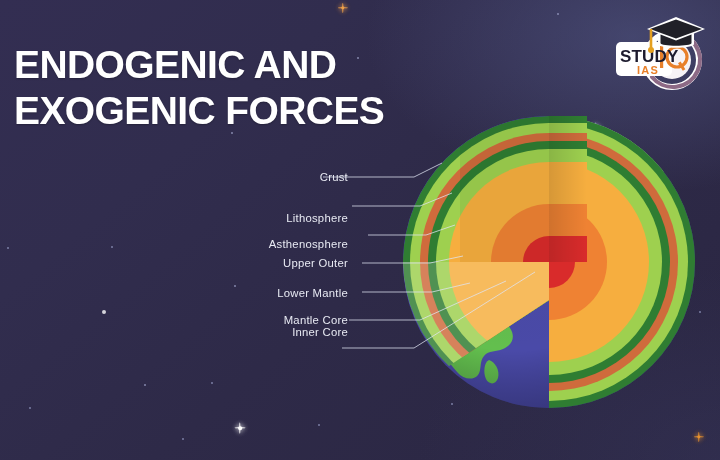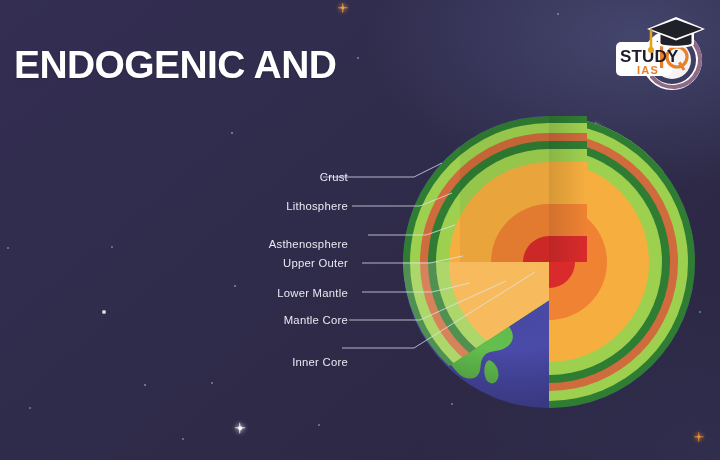--- a/index.html
+++ b/index.html
@@ -269,30 +269,31 @@
       <path d="M368,235 L426,235 L455,225"></path>
       <path d="M362,263 L430,263 L463,256"></path>
       <path d="M362,292 L432,292 L470,283"></path>
       <path d="M349,320 L420,320 L506,281"></path>
       <path d="M342,348 L414,348 L535,272"></path>
     </g>
   </svg>
 
   <div id="labelcol">
     <div class="lbl" style="top:11px">Crust</div>
-    <div class="lbl" style="top:40px">Lithosphere</div>
+    <div class="lbl" style="top:52px">Lithosphere</div>
     <div class="lbl" style="top:78px">Asthenosphere</div>
     <div class="lbl" style="top:97px">Upper Outer</div>
     <div class="lbl" style="top:127px">Lower Mantle</div>
     <div class="lbl" style="top:154px">Mantle Core</div>
-    <div class="lbl" style="top:196px">Inner Core</div>
+    <div class="lbl" style="top:166px">Inner Core</div>
   </div>
 
   <div id="title">
     <div>ENDOGENIC AND</div>
+    <div>EXOGENIC FORCES</div>
   </div>
 
   <svg id="logo" viewBox="0 0 96 100">
 
     <g>
       <circle cx="58" cy="56" r="27" fill="none" stroke="#ffffff" stroke-width="6"></circle>
       <path d="M58,29 A27,27 0 1 1 38,73" fill="none" stroke="#8d6a86" stroke-width="4.2" stroke-linecap="round"></path>
       <circle cx="58" cy="56" r="19" fill="#f6f3f6"></circle>
     </g>
 

